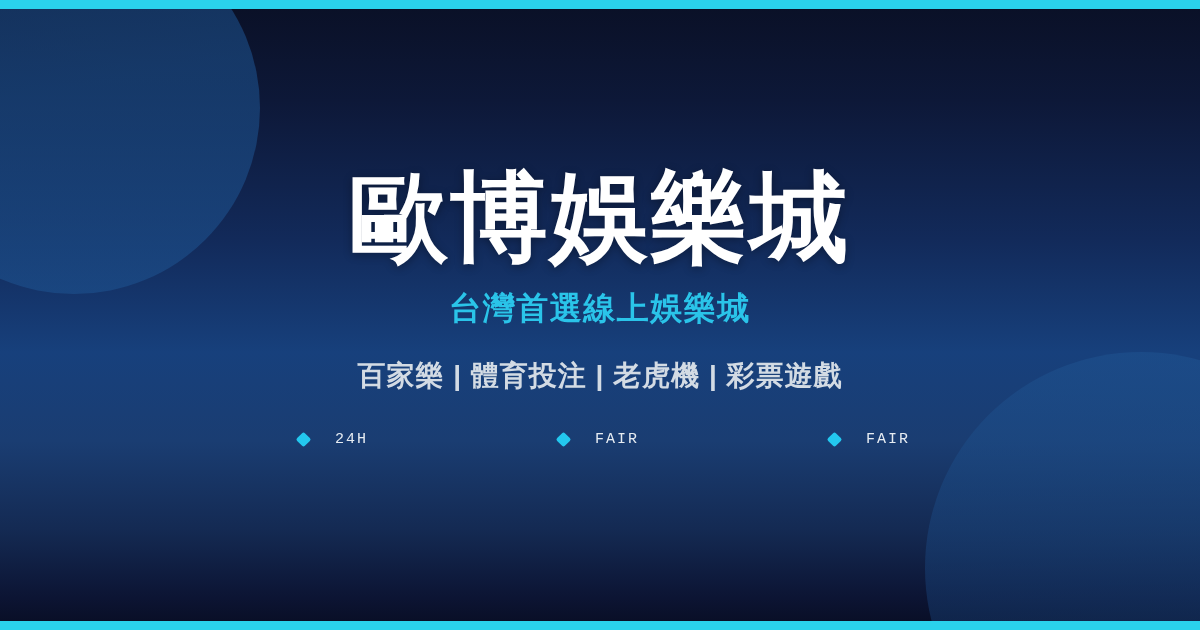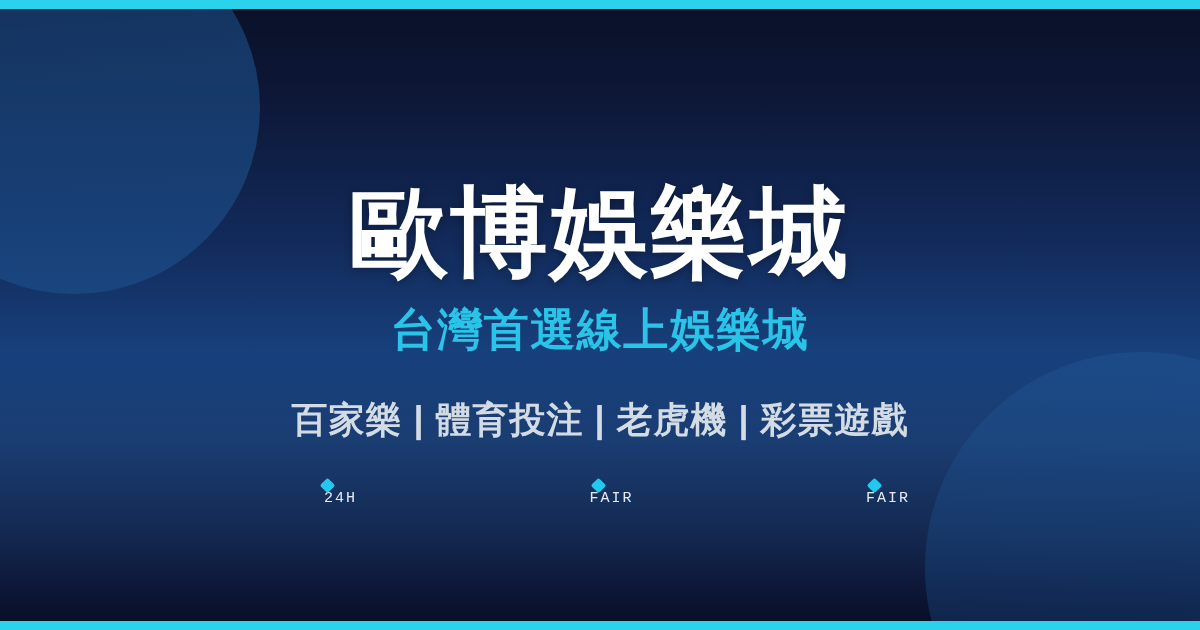--- a/index.html
+++ b/index.html
@@ -71,73 +71,73 @@
   .content {
     position: absolute;
     left: 0;
     top: 0;
     width: 1200px;
     height: 506px;
     z-index: 3;
     display: flex;
     flex-direction: column;
     align-items: center;
-    justify-content: flex-end;
+    justify-content: flex-start;
   }
 
   .brand-title {
     margin: 0;
     padding: 0;
     color: #ffffff;
     font-size: 98px;
     font-weight: bold;
     letter-spacing: 2px;
     line-height: 1;
     margin-top: 168px;
     text-shadow: 0 2px 10px rgba(0, 0, 0, 0.32);
     white-space: nowrap;
   }
 
   .brand-subtitle {
-    margin: 12px;
+    margin: 0;
     padding: 0;
     color: #2ac4e9;
-    font-size: 45px;
+    font-size: 32px;
     font-weight: bold;
     letter-spacing: 1.5px;
     line-height: 1;
     margin-top: 26px;
     white-space: nowrap;
   }
 
   .feature-line {
     margin: 0;
     padding: 0;
     color: #d3dbe4;
-    font-size: 36px;
+    font-size: 28px;
     font-weight: bold;
     letter-spacing: 1px;
     line-height: 1;
     margin-top: 38px;
     white-space: nowrap;
   }
 
   .badge-row {
     display: flex;
     flex-direction: row;
     align-items: center;
     margin-top: 42px;
     width: 620px;
     justify-content: space-between;
     padding-left: 8px;
     box-sizing: border-box;
   }
   .badge {
     display: flex;
-    flex-direction: column;
+    flex-direction: row;
     align-items: center;
   }
   .badge-diamond {
     width: 11px;
     height: 11px;
     background: #23c8ef;
     transform: rotate(45deg);
     border-radius: 2px;
     display: inline-block;
     flex: none;

